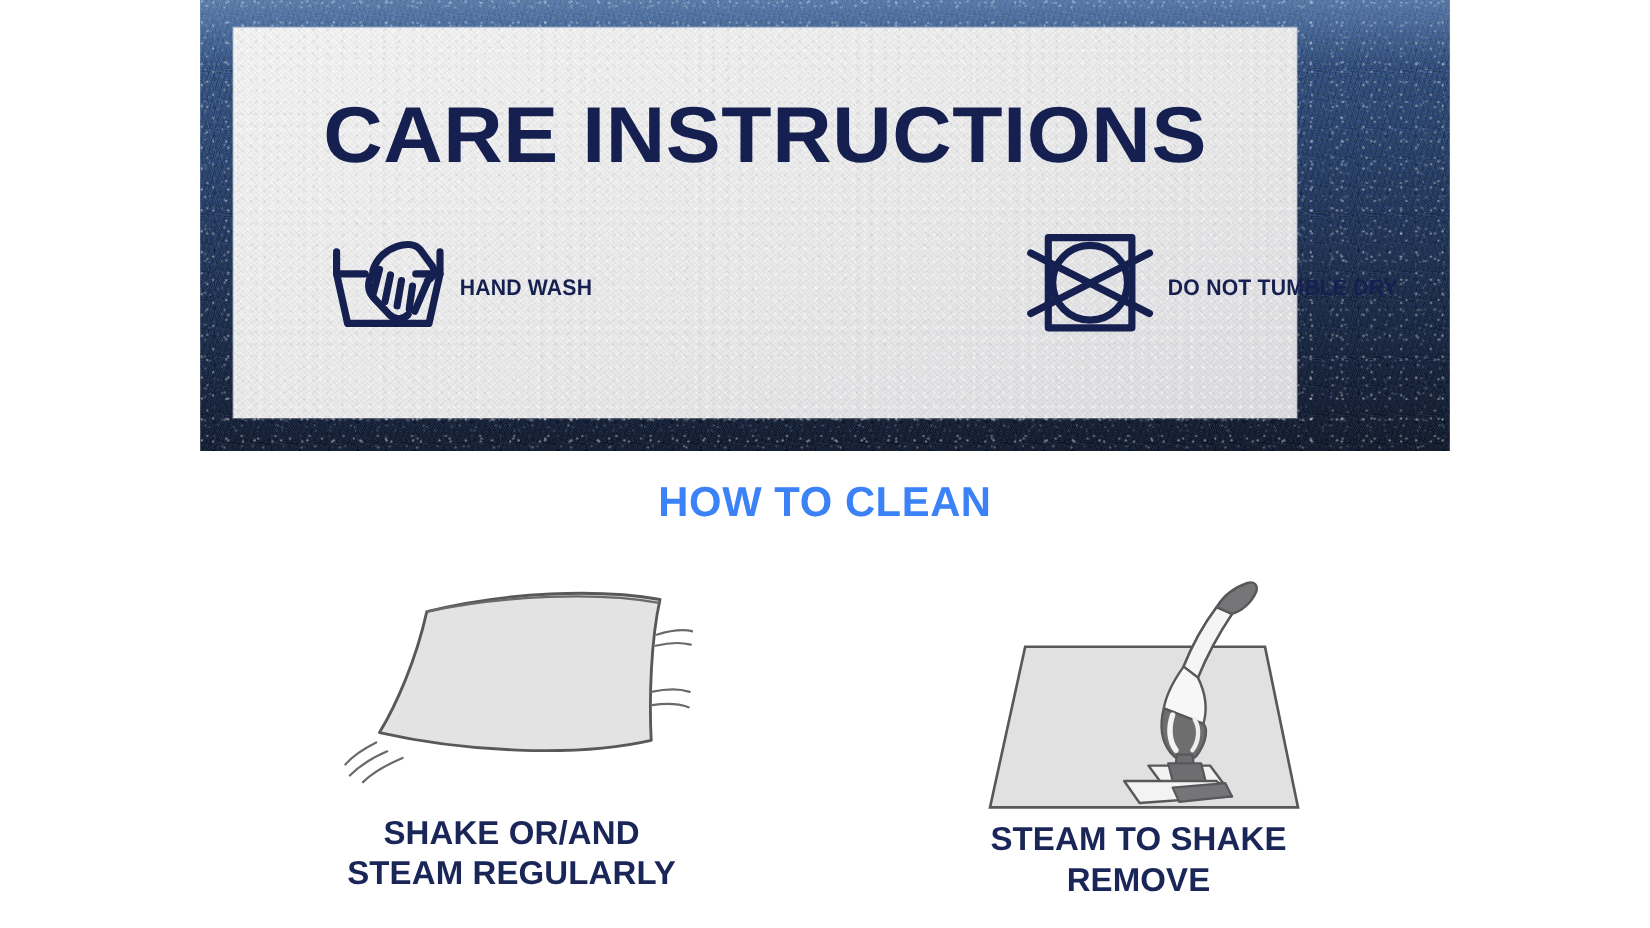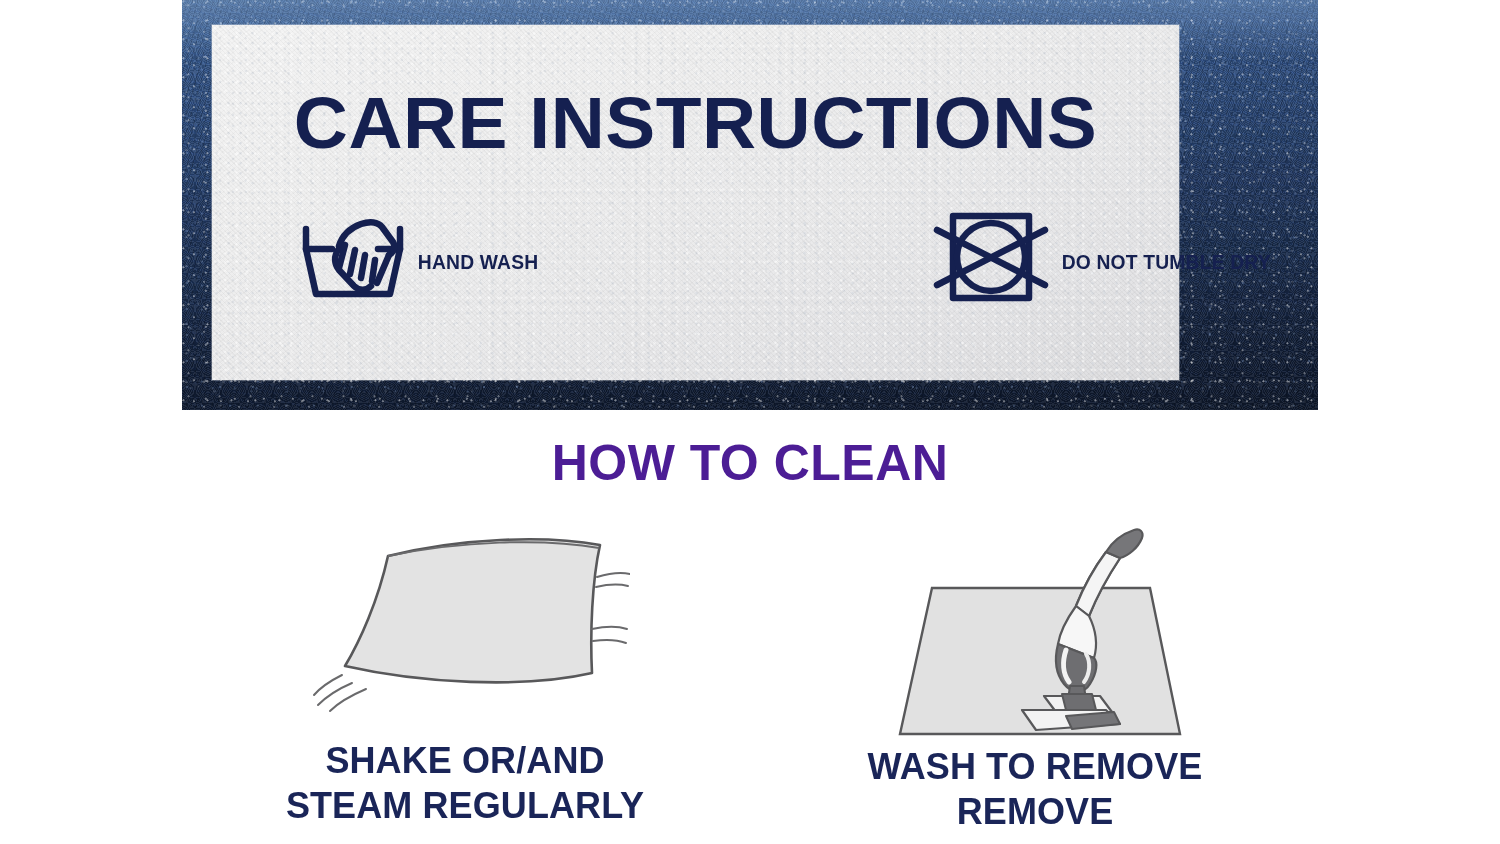--- a/index.html
+++ b/index.html
@@ -143,22 +143,22 @@
   }
 
   
   #howto-title {
     position: absolute;
     left: 0;
     right: 0;
     top: 438px;
     text-align: center;
     font-weight: bold;
-    font-size: 50px;
-    color: #4c1d95;
+    font-size: 38px;
+    color: #3b82f6;
     letter-spacing: 0.5px;
     line-height: 1;
   }
 
   #howto-steps {
     position: absolute;
     left: 180px;
     top: 510px;
     width: 1140px;
     height: 320px;
@@ -173,21 +173,21 @@
     align-items: center;
   }
   .howto-step .step-art {
     height: 225px;
     display: flex;
     align-items: center;
     justify-content: center;
   }
   .howto-step .step-caption {
     text-align: center;
-    font-size: 36px;
+    font-size: 30px;
     font-weight: bold;
     color: #1a2558;
     line-height: 1.24;
     letter-spacing: 0.1px;
   }
   #step-shake .step-caption { margin-top: 4px; }
   #step-steam .step-caption { margin-top: 0px; }
   #step-steam .step-art { height: 235px; align-items: flex-start; }
 </style>
 </head>
@@ -293,18 +293,18 @@
         <path d="M174 186 L230 186 L242 202 L186 202 Z" fill="#f2f2f2" stroke="#58585a" stroke-width="2.2" stroke-linejoin="round"></path>
 
         <path d="M192 184 L222 184 L226 200 L196 200 Z" fill="#6e6e71" stroke="#58585a" stroke-width="2" stroke-linejoin="round"></path>
 
         <path d="M152 200 L236 200 L250 214 L166 220 Z" fill="#f3f3f3" stroke="#58585a" stroke-width="2.2" stroke-linejoin="round"></path>
 
         <path d="M196 206 L244 202 L250 214 L202 219 Z" fill="#757578" stroke="#58585a" stroke-width="2" stroke-linejoin="round"></path>
       </svg>
     </div>
     <div class="step-caption">
-      <div>WASH TO REMOVE</div>
+      <div>STEAM TO SHAKE</div>
       <div>REMOVE</div>
     </div>
   </div>
 
 </div>
 
 </body></html>

